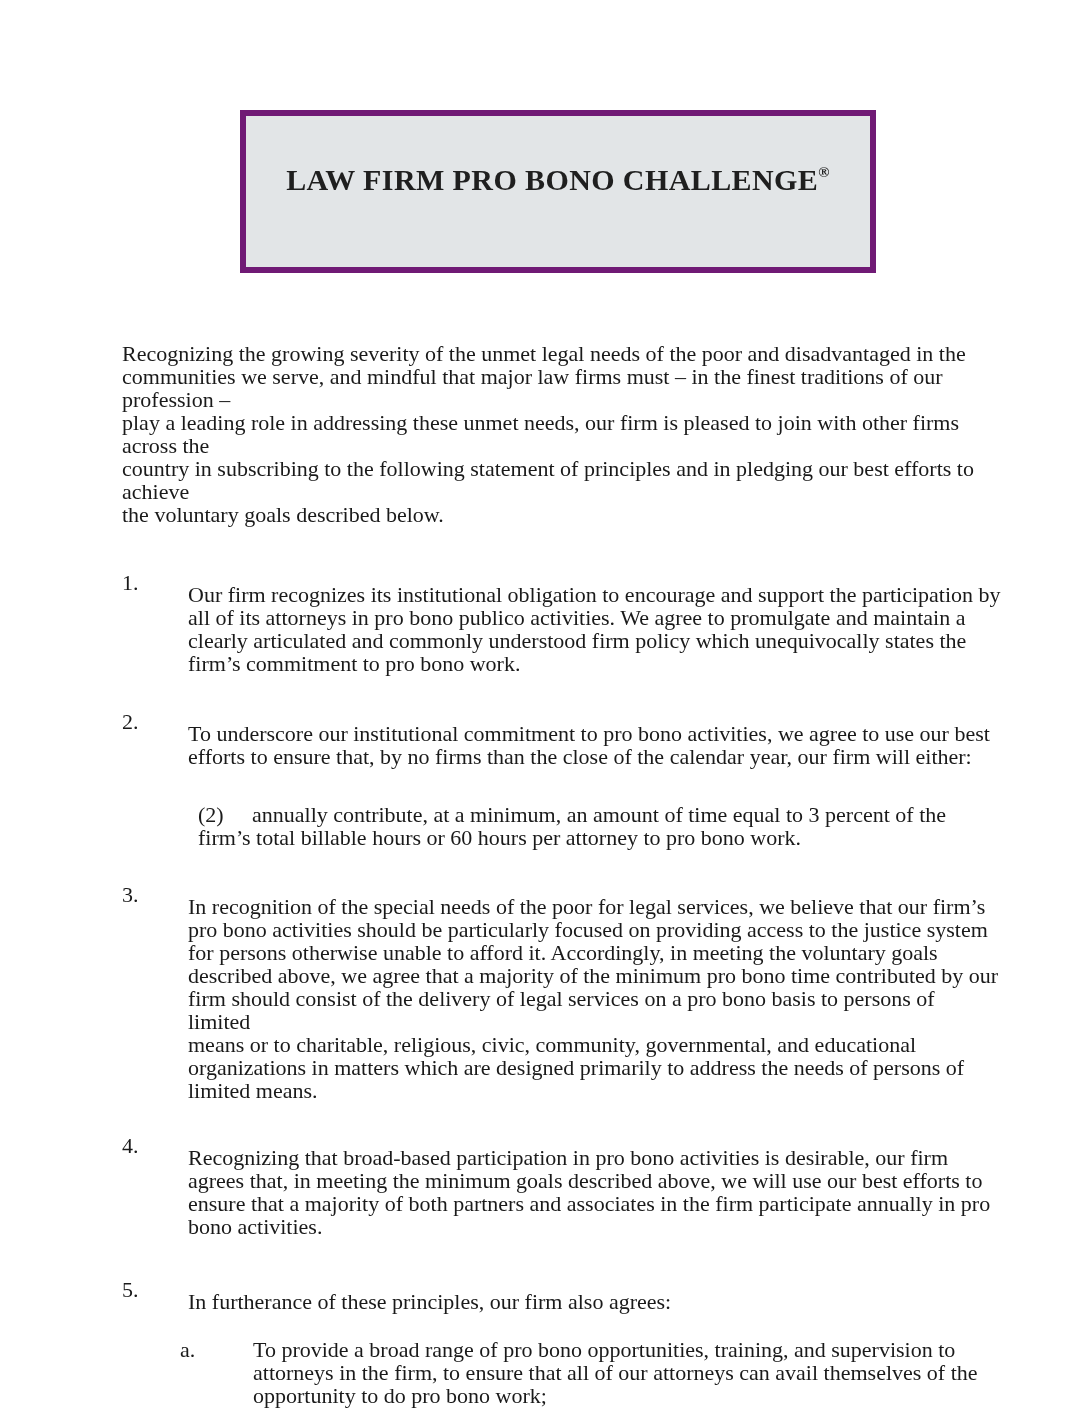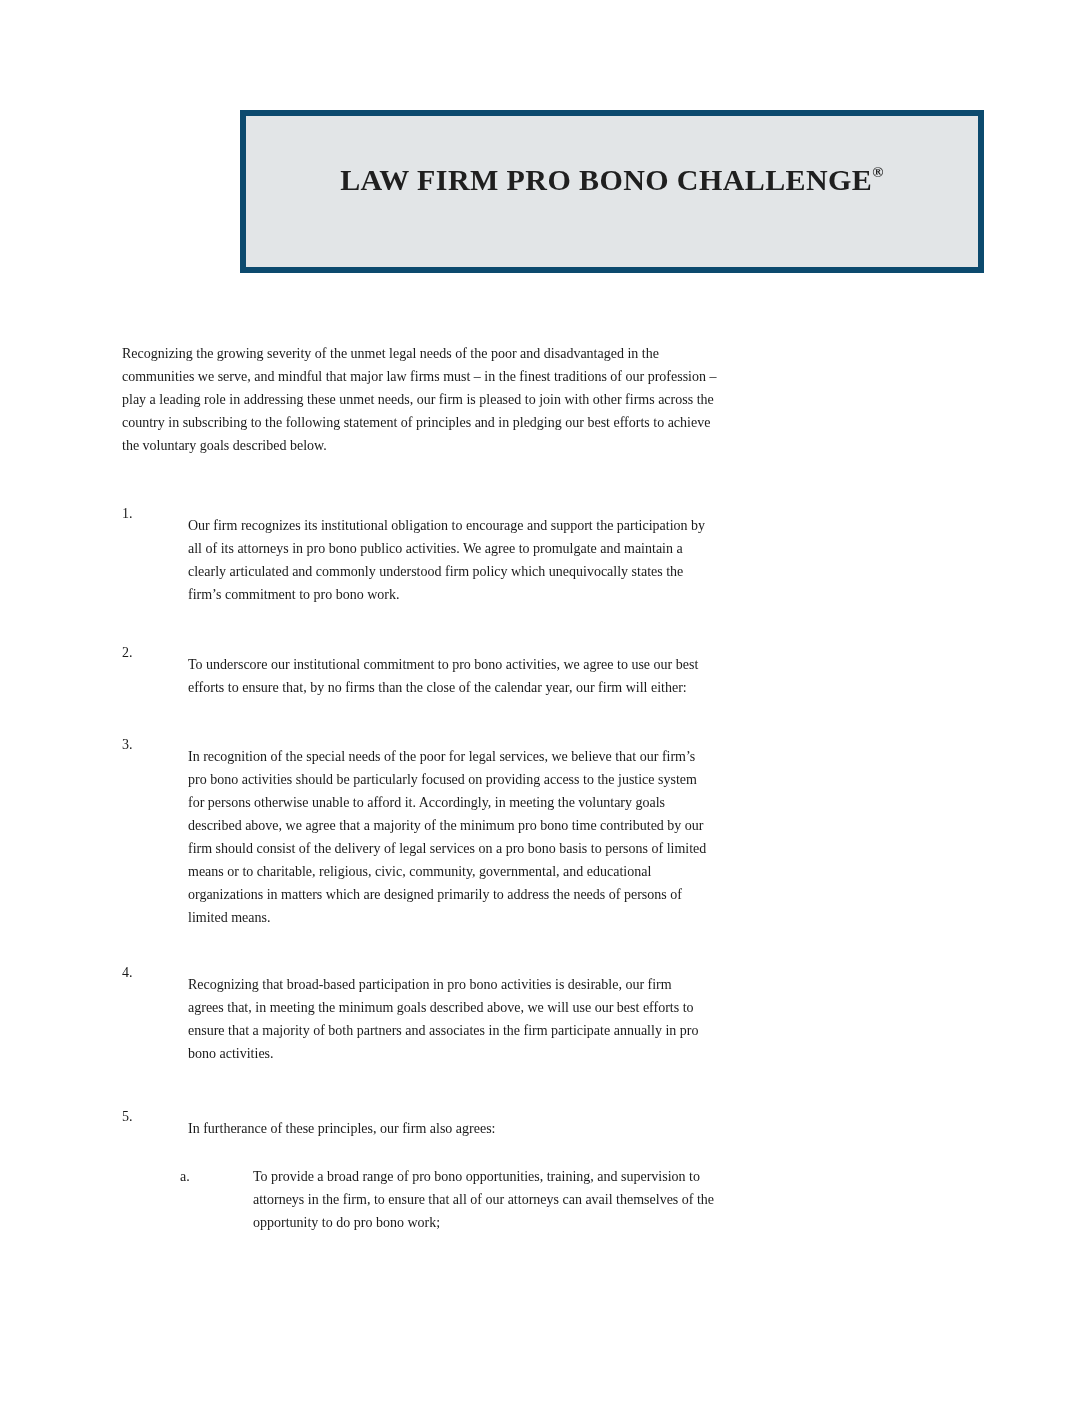--- a/index.html
+++ b/index.html
@@ -13,25 +13,25 @@
     height: 1408px;
     background: #ffffff;
     font-family: "Liberation Serif", serif;
     color: #1a1a1a;
     overflow: hidden;
   }
   .title-box {
     position: absolute;
     left: 240px;
     top: 110px;
-    width: 744px;
+    width: 636px;
     height: 163px;
     box-sizing: border-box;
     background: #e2e5e7;
-    border: 6px solid #0c4a6e;
+    border: 6px solid #701a75;
     display: flex;
     align-items: center;
     justify-content: center;
     padding-bottom: 24px;
   }
   .title {
     font-weight: bold;
     font-size: 30px;
     letter-spacing: 0.4px;
     white-space: nowrap;
@@ -41,21 +41,21 @@
     font-size: 15px;
     font-weight: bold;
     position: relative;
     top: -2px;
   }
   .content {
     position: absolute;
     left: 122px;
     top: 342px;
     width: 880px;
-    font-size: 14px;
+    font-size: 22px;
     line-height: 23px;
   }
   .para {
     white-space: pre-line;
     margin: 0;
   }
   .item {
     display: flex;
     align-items: flex-start;
   }
@@ -125,20 +125,24 @@
 firm’s commitment to pro bono work.</span>
     </div>
 
     <div class="item mt-item2">
       <span class="num">2.</span>
       <span class="itext">To underscore our institutional commitment to pro bono activities, we agree to use our best
 efforts to ensure that, by no firms than the close of the calendar year, our firm will either:</span>
     </div>
 
 
+    <div class="clause mt-clause2">
+      <span class="cmarker">(2)</span><span class="ctext">annually contribute, at a minimum, an amount of time equal to 3 percent of the
+firm’s total billable hours or 60 hours per attorney to pro bono work.</span>
+    </div>
 
     <div class="item mt-item3">
       <span class="num">3.</span>
       <span class="itext">In recognition of the special needs of the poor for legal services, we believe that our firm’s
 pro bono activities should be particularly focused on providing access to the justice system
 for persons otherwise unable to afford it. Accordingly, in meeting the voluntary goals
 described above, we agree that a majority of the minimum pro bono time contributed by our
 firm should consist of the delivery of legal services on a pro bono basis to persons of limited
 means or to charitable, religious, civic, community, governmental, and educational
 organizations in matters which are designed primarily to address the needs of persons of

